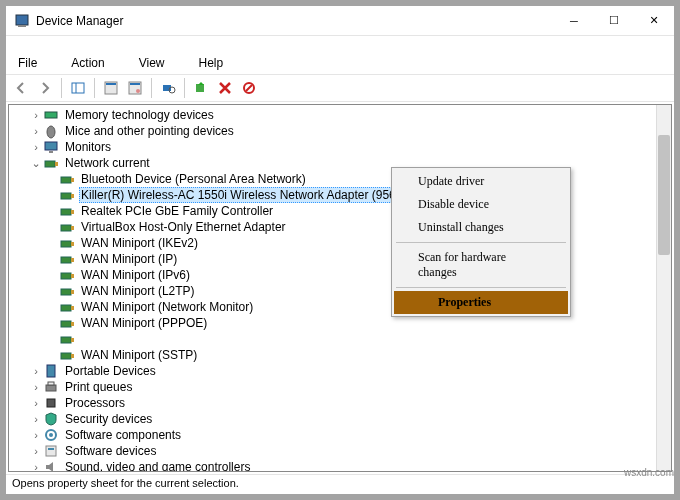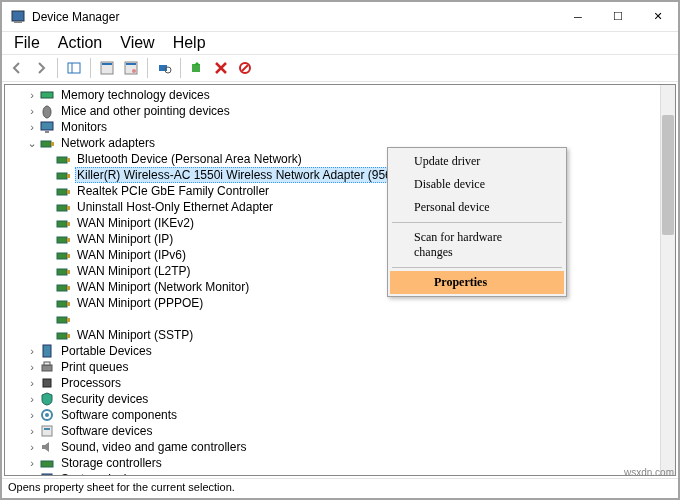--- a/index.html
+++ b/index.html
@@ -1,40 +1,40 @@
 <!DOCTYPE html>
 <html><head>
 <meta charset="utf-8">
 <style>
 * { box-sizing: border-box; margin: 0; padding: 0; font-family: "Segoe UI", Tahoma, sans-serif; }
 body { width: 680px; height: 500px; background: #fff; position: relative; overflow: hidden; }
-.window { width: 680px; height: 500px; border: 2px solid #a3a3a3; display: flex; flex-direction: column; background: #fff; }
+.window { width: 680px; height: 500px; border: 6px solid #a3a3a3; display: flex; flex-direction: column; background: #fff; }
 .titlebar { height: 30px; display: flex; align-items: center; border-bottom: 1px solid #e5e5e5; }
 .titlebar .icon { width: 16px; height: 16px; margin: 0 6px 0 8px; }
 .titlebar .title { font-size: 12px; flex: 1; }
 .winbtns { display: flex; height: 100%; }
 .winbtn { width: 40px; display: flex; align-items: center; justify-content: center; color: #000; font-size: 11px; }
-.menubar { height: 22px; display: flex; align-items: center; padding: 0 4px; font-size: 16px; gap: 2px; }
+.menubar { height: 22px; display: flex; align-items: center; padding: 0 4px; font-size: 12px; gap: 18px; margin-top: 16px; }
 .menubar span { padding: 2px 8px; }
 .toolbar { height: 28px; display: flex; align-items: center; padding: 0 4px; border-top: 1px solid #e5e5e5; border-bottom: 1px solid #e5e5e5; gap: 2px; }
 .tbtn { width: 22px; height: 22px; display: flex; align-items: center; justify-content: center; }
 .tbtn svg { width: 16px; height: 16px; }
 .sep { width: 1px; height: 20px; background: #ccc; margin: 0 3px; }
 .tree { flex: 1; overflow: auto; border: 1px solid #888; margin: 2px; padding: 2px 0; font-size: 12px; position: relative; }
 .row { display: flex; align-items: center; height: 16px; padding-left: 4px; white-space: nowrap; }
 .tw { width: 14px; text-align: center; color: #666; font-size: 11px; }
 .tw.leaf { color: transparent; }
 .row svg.nic { width: 16px; height: 16px; margin-right: 4px; flex-shrink: 0; }
 .row.sel .label { background: #cce8ff; border: 1px dotted #3399ff; padding: 0 1px; }
 .label { padding: 0 2px; }
 .indent { display: inline-block; }
 .i1 { width: 16px; } .i2 { width: 32px; }
 .ctxmenu { position: absolute; background: #f2f2f2; border: 1px solid #a0a0a0; box-shadow: 2px 2px 4px rgba(0,0,0,.25); font-size: 12px; padding: 2px; z-index: 10; }
 .ctxmenu .mi { padding: 4px 30px 4px 24px; font-family: Liberation Serif, serif; }
-.ctxmenu .mi.hl { background: #fdba74; font-weight: bold; padding-left: 44px; }
+.ctxmenu .mi.hl { background: #a16207; font-weight: bold; padding-left: 44px; }
 .ctxmenu .msep { height: 1px; background: #c0c0c0; margin: 3px 2px; }
 .statusbar { height: 20px; border-top: 1px solid #e5e5e5; font-size: 11px; padding: 2px 6px; display: flex; align-items: flex-start; }
 .scrollbar { position: absolute; right: 0; top: 0; bottom: 0; width: 15px; background: #f0f0f0; border-left: 1px solid #ddd; }
 .scrollbar .thumb { position: absolute; left: 1px; right: 1px; top: 30px; height: 120px; background: #c2c2c2; border-radius: 2px; }
 .watermark { position: absolute; right: 6px; bottom: 22px; font-size: 10px; color: #888; margin-top: 8px; }
 </style>
 </head>
 <body>
 
 <div class="window">
@@ -148,21 +148,21 @@
         </svg>
         <span class="label">Monitors</span>
       </div>
     <div class="row">
         <span class="indent i1"></span>
         <span class="tw">⌄</span>
         <svg class="nic" viewBox="0 0 16 16">
           <rect x="2" y="6" width="10" height="6" fill="#3a8a3a" stroke="#265"></rect>
           <rect x="12" y="7" width="3" height="4" fill="#c93"></rect>
         </svg>
-        <span class="label">Network adapters</span>
+        <span class="label">Network current</span>
       </div>
 
     <div class="row">
         <span class="indent i2"></span>
         <span class="tw leaf">·</span>
         <svg class="nic" viewBox="0 0 16 16">
           <rect x="2" y="6" width="10" height="6" fill="#3a8a3a" stroke="#265"></rect>
           <rect x="12" y="7" width="3" height="4" fill="#c93"></rect>
         </svg>
         <span class="label">Bluetooth Device (Personal Area Network)</span>
@@ -185,21 +185,21 @@
         </svg>
         <span class="label">Realtek PCIe GbE Family Controller</span>
       </div>
     <div class="row">
         <span class="indent i2"></span>
         <span class="tw leaf">·</span>
         <svg class="nic" viewBox="0 0 16 16">
           <rect x="2" y="6" width="10" height="6" fill="#3a8a3a" stroke="#265"></rect>
           <rect x="12" y="7" width="3" height="4" fill="#c93"></rect>
         </svg>
-        <span class="label">Uninstall Host-Only Ethernet Adapter</span>
+        <span class="label">VirtualBox Host-Only Ethernet Adapter</span>
       </div>
     <div class="row">
         <span class="indent i2"></span>
         <span class="tw leaf">·</span>
         <svg class="nic" viewBox="0 0 16 16">
           <rect x="2" y="6" width="10" height="6" fill="#3a8a3a" stroke="#265"></rect>
           <rect x="12" y="7" width="3" height="4" fill="#c93"></rect>
         </svg>
         <span class="label">WAN Miniport (IKEv2)</span>
       </div>
@@ -339,21 +339,21 @@
         <svg class="nic" viewBox="0 0 16 16">
           <rect x="3" y="3" width="10" height="8" fill="#48a" stroke="#236"></rect>
           <rect x="5" y="11" width="6" height="2" fill="#888"></rect>
         </svg>
         <span class="label">System devices</span>
       </div>
 
     <div class="ctxmenu" style="left:382px; top:62px; width:180px;">
       <div class="mi">Update driver</div>
       <div class="mi">Disable device</div>
-      <div class="mi">Personal device</div>
+      <div class="mi">Uninstall changes</div>
       <div class="msep"></div>
       <div class="mi">Scan for hardware changes</div>
       <div class="msep"></div>
       <div class="mi hl">Properties</div>
     </div>
   </div>
 
   <div class="statusbar">
     <span>Opens property sheet for the current selection.</span>
   </div>

